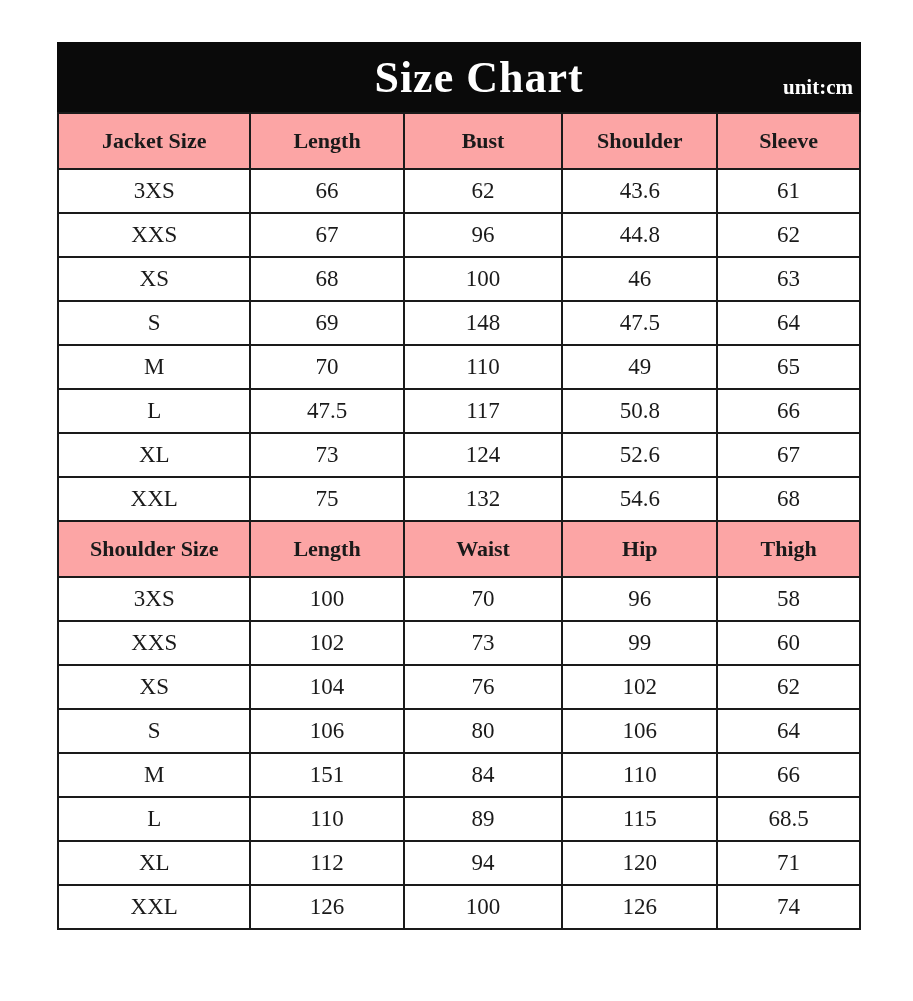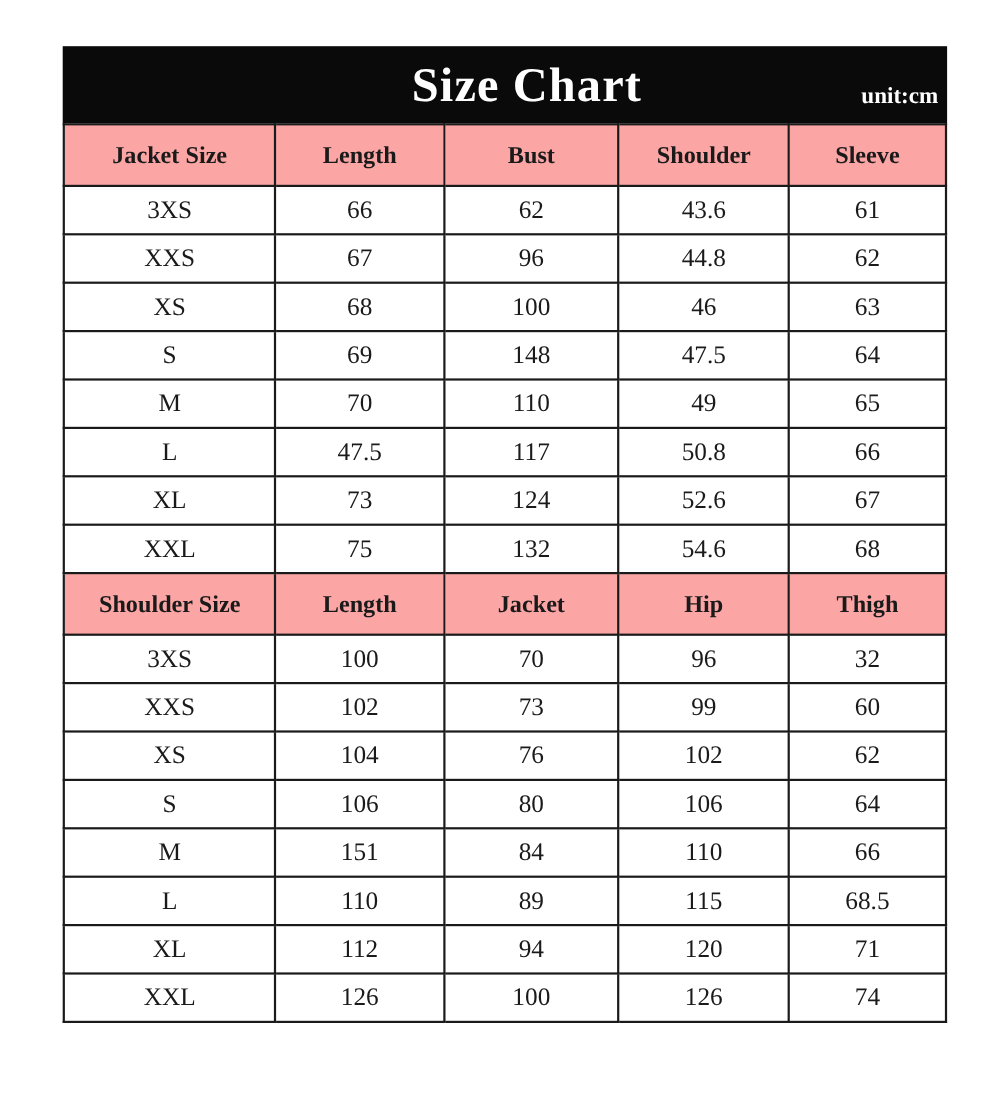--- a/index.html
+++ b/index.html
@@ -151,30 +151,30 @@
         <tr>
           <td>XXL</td>
           <td>75</td>
           <td>132</td>
           <td>54.6</td>
           <td>68</td>
         </tr>
         <tr>
           <th>Shoulder Size</th>
           <th>Length</th>
-          <th>Jacket</th>
+          <th>Waist</th>
           <th>Hip</th>
           <th>Thigh</th>
         </tr>
         <tr>
           <td>3XS</td>
           <td>100</td>
           <td>70</td>
           <td>96</td>
-          <td>32</td>
+          <td>58</td>
         </tr>
         <tr>
           <td>XXS</td>
           <td>102</td>
           <td>73</td>
           <td>99</td>
           <td>60</td>
         </tr>
         <tr>
           <td>XS</td>

